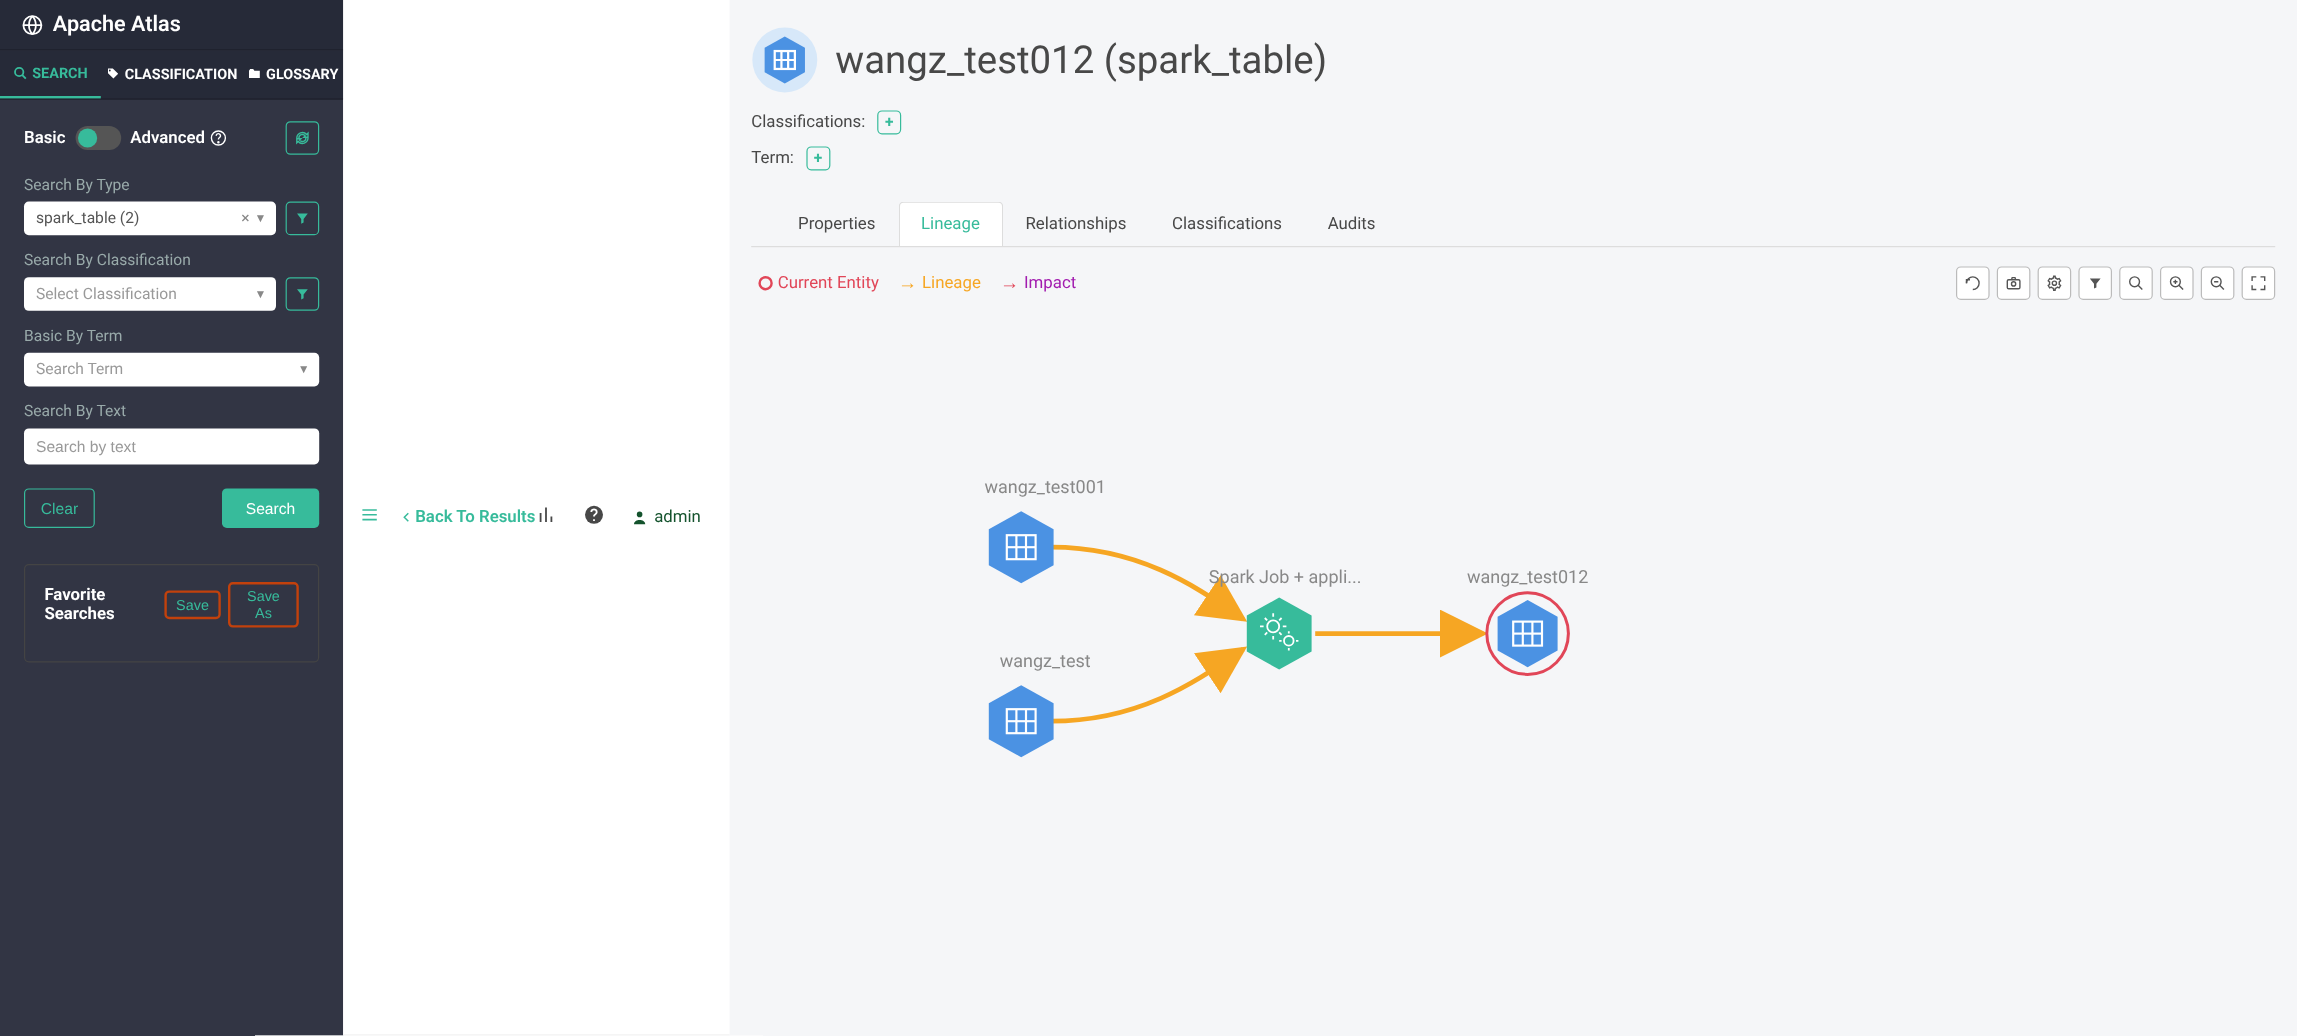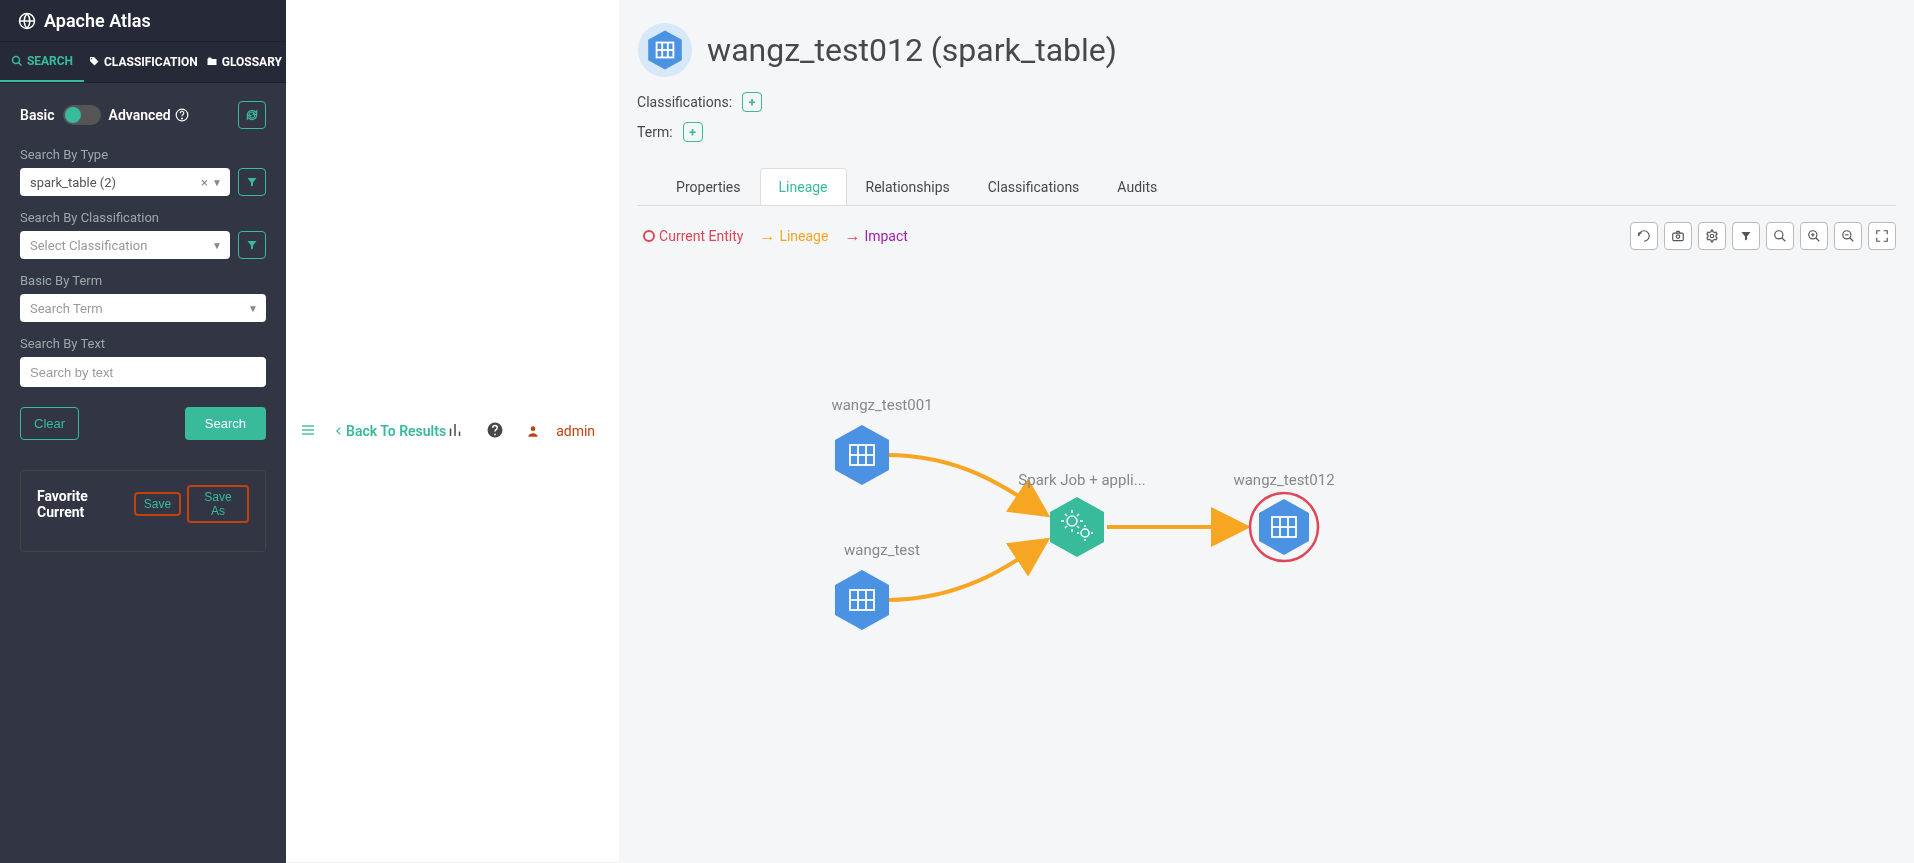--- a/index.html
+++ b/index.html
@@ -38,21 +38,21 @@
 .fav-btn:first-of-type { margin-left: auto; }
 .fav-empty { color: #888; font-size: 14px; }
 
 
 .main { flex: 1; display: flex; flex-direction: row; background: #fff; }
 .topbar { display: flex; align-items: center; padding: 6px 10px; border-bottom: 1px solid #eee; }
 .hamburger { color: #37bb9b; cursor: pointer; padding: 4px; }
 .back-link { color: #37bb9b; font-weight: 600; font-size: 14px; margin-left: 14px; cursor: pointer; display: inline-flex; align-items: center; gap: 2px; }
 .topbar-right { margin-left: auto; display: flex; align-items: center; gap: 22px; padding-right: 14px; color: #555; }
 .topbar-icon { cursor: pointer; color: #484848; }
-.admin { display: inline-flex; align-items: center; gap: 16px; color: #c2410c; cursor: pointer; }
+.admin { display: inline-flex; align-items: center; gap: 5px; color: #14532d; cursor: pointer; }
 
 .content { flex: 1; background: #f5f6f8; padding: 4px 18px 18px 18px; overflow: auto; }
 .entity-header { display: flex; align-items: center; gap: 14px; margin: 18px 0 14px 0; }
 .entity-icon { width: 56px; height: 56px; }
 .entity-title { font-size: 32px; font-weight: 400; color: #484848; }
 .meta-row { display: flex; align-items: center; gap: 10px; margin: 10px 0; color: #484848; font-size: 14px; }
 .add-btn { width: 20px; height: 20px; border: 1px solid #37bb9b; border-radius: 4px; color: #37bb9b; font-weight: 700; display: inline-flex; align-items: center; justify-content: center; cursor: pointer; font-size: 13px; line-height: 1; }
 
 .detail-tabs { display: flex; border-bottom: 1px solid #ddd; margin-top: 26px; padding-left: 20px; }
 .dtab { padding: 10px 18px; font-size: 14px; color: #484848; cursor: pointer; border: 1px solid transparent; border-bottom: none; border-radius: 4px 4px 0 0; }
@@ -166,21 +166,21 @@
       <input class="text-input" placeholder="Search by text" style="">
 
       <div class="btn-row">
         <button class="btn-clear">Clear</button>
         <button class="btn-search">Search</button>
       </div>
     </div>
 
     <div class="fav-box">
       <div class="fav-head">
-        <span class="fav-title">Favorite Current</span>
+        <span class="fav-title">Favorite Searches</span>
         <button class="fav-btn">Save</button>
         <button class="fav-btn">Save As</button>
       </div>
     </div>
   </aside>
 
   <main class="main">
     <div class="topbar">
       <span class="hamburger">
         <svg width="16" height="16" viewBox="0 0 24 24" fill="none" stroke="currentColor" stroke-width="2">

